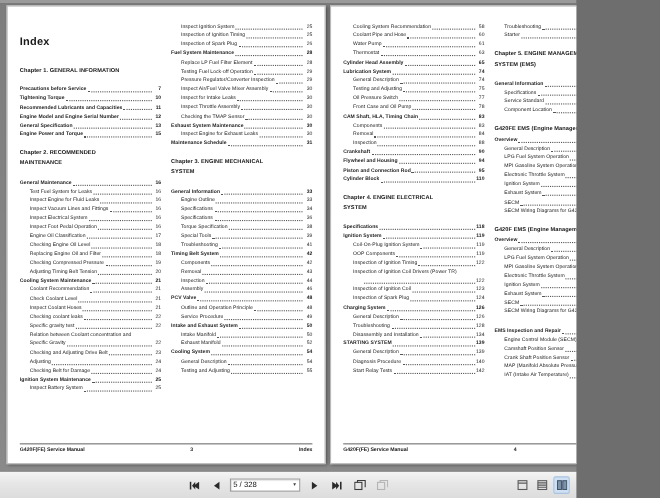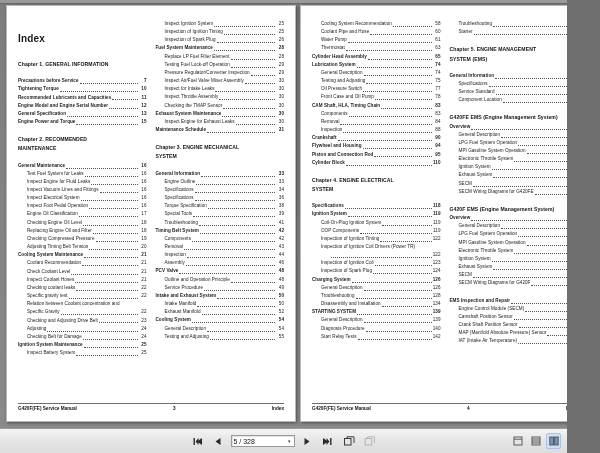--- a/index.html
+++ b/index.html
@@ -2,21 +2,21 @@
 <html><head>
 <meta charset="utf-8">
 <style>
   html,body{margin:0;padding:0;}
   body{
     width:600px;height:453px;overflow:hidden;
     background:#6e6e6e;
     font-family:"Liberation Sans","DejaVu Sans",sans-serif;
     -webkit-font-smoothing:antialiased;
   }
-  .viewer{position:relative;width:567px;height:453px;box-sizing:border-box;}
+  .viewer{position:relative;width:524px;height:453px;box-sizing:border-box;}
 
   
   .page-area{
     position:absolute;left:0;top:0;right:0;height:428px;
     background:#848484;
     background:linear-gradient(180deg,#7d7d7d 0%,#8a8a8a 100%);
     overflow:hidden;
   }
   .page-area:before{
     content:"";position:absolute;left:0;top:0;right:0;height:3px;

